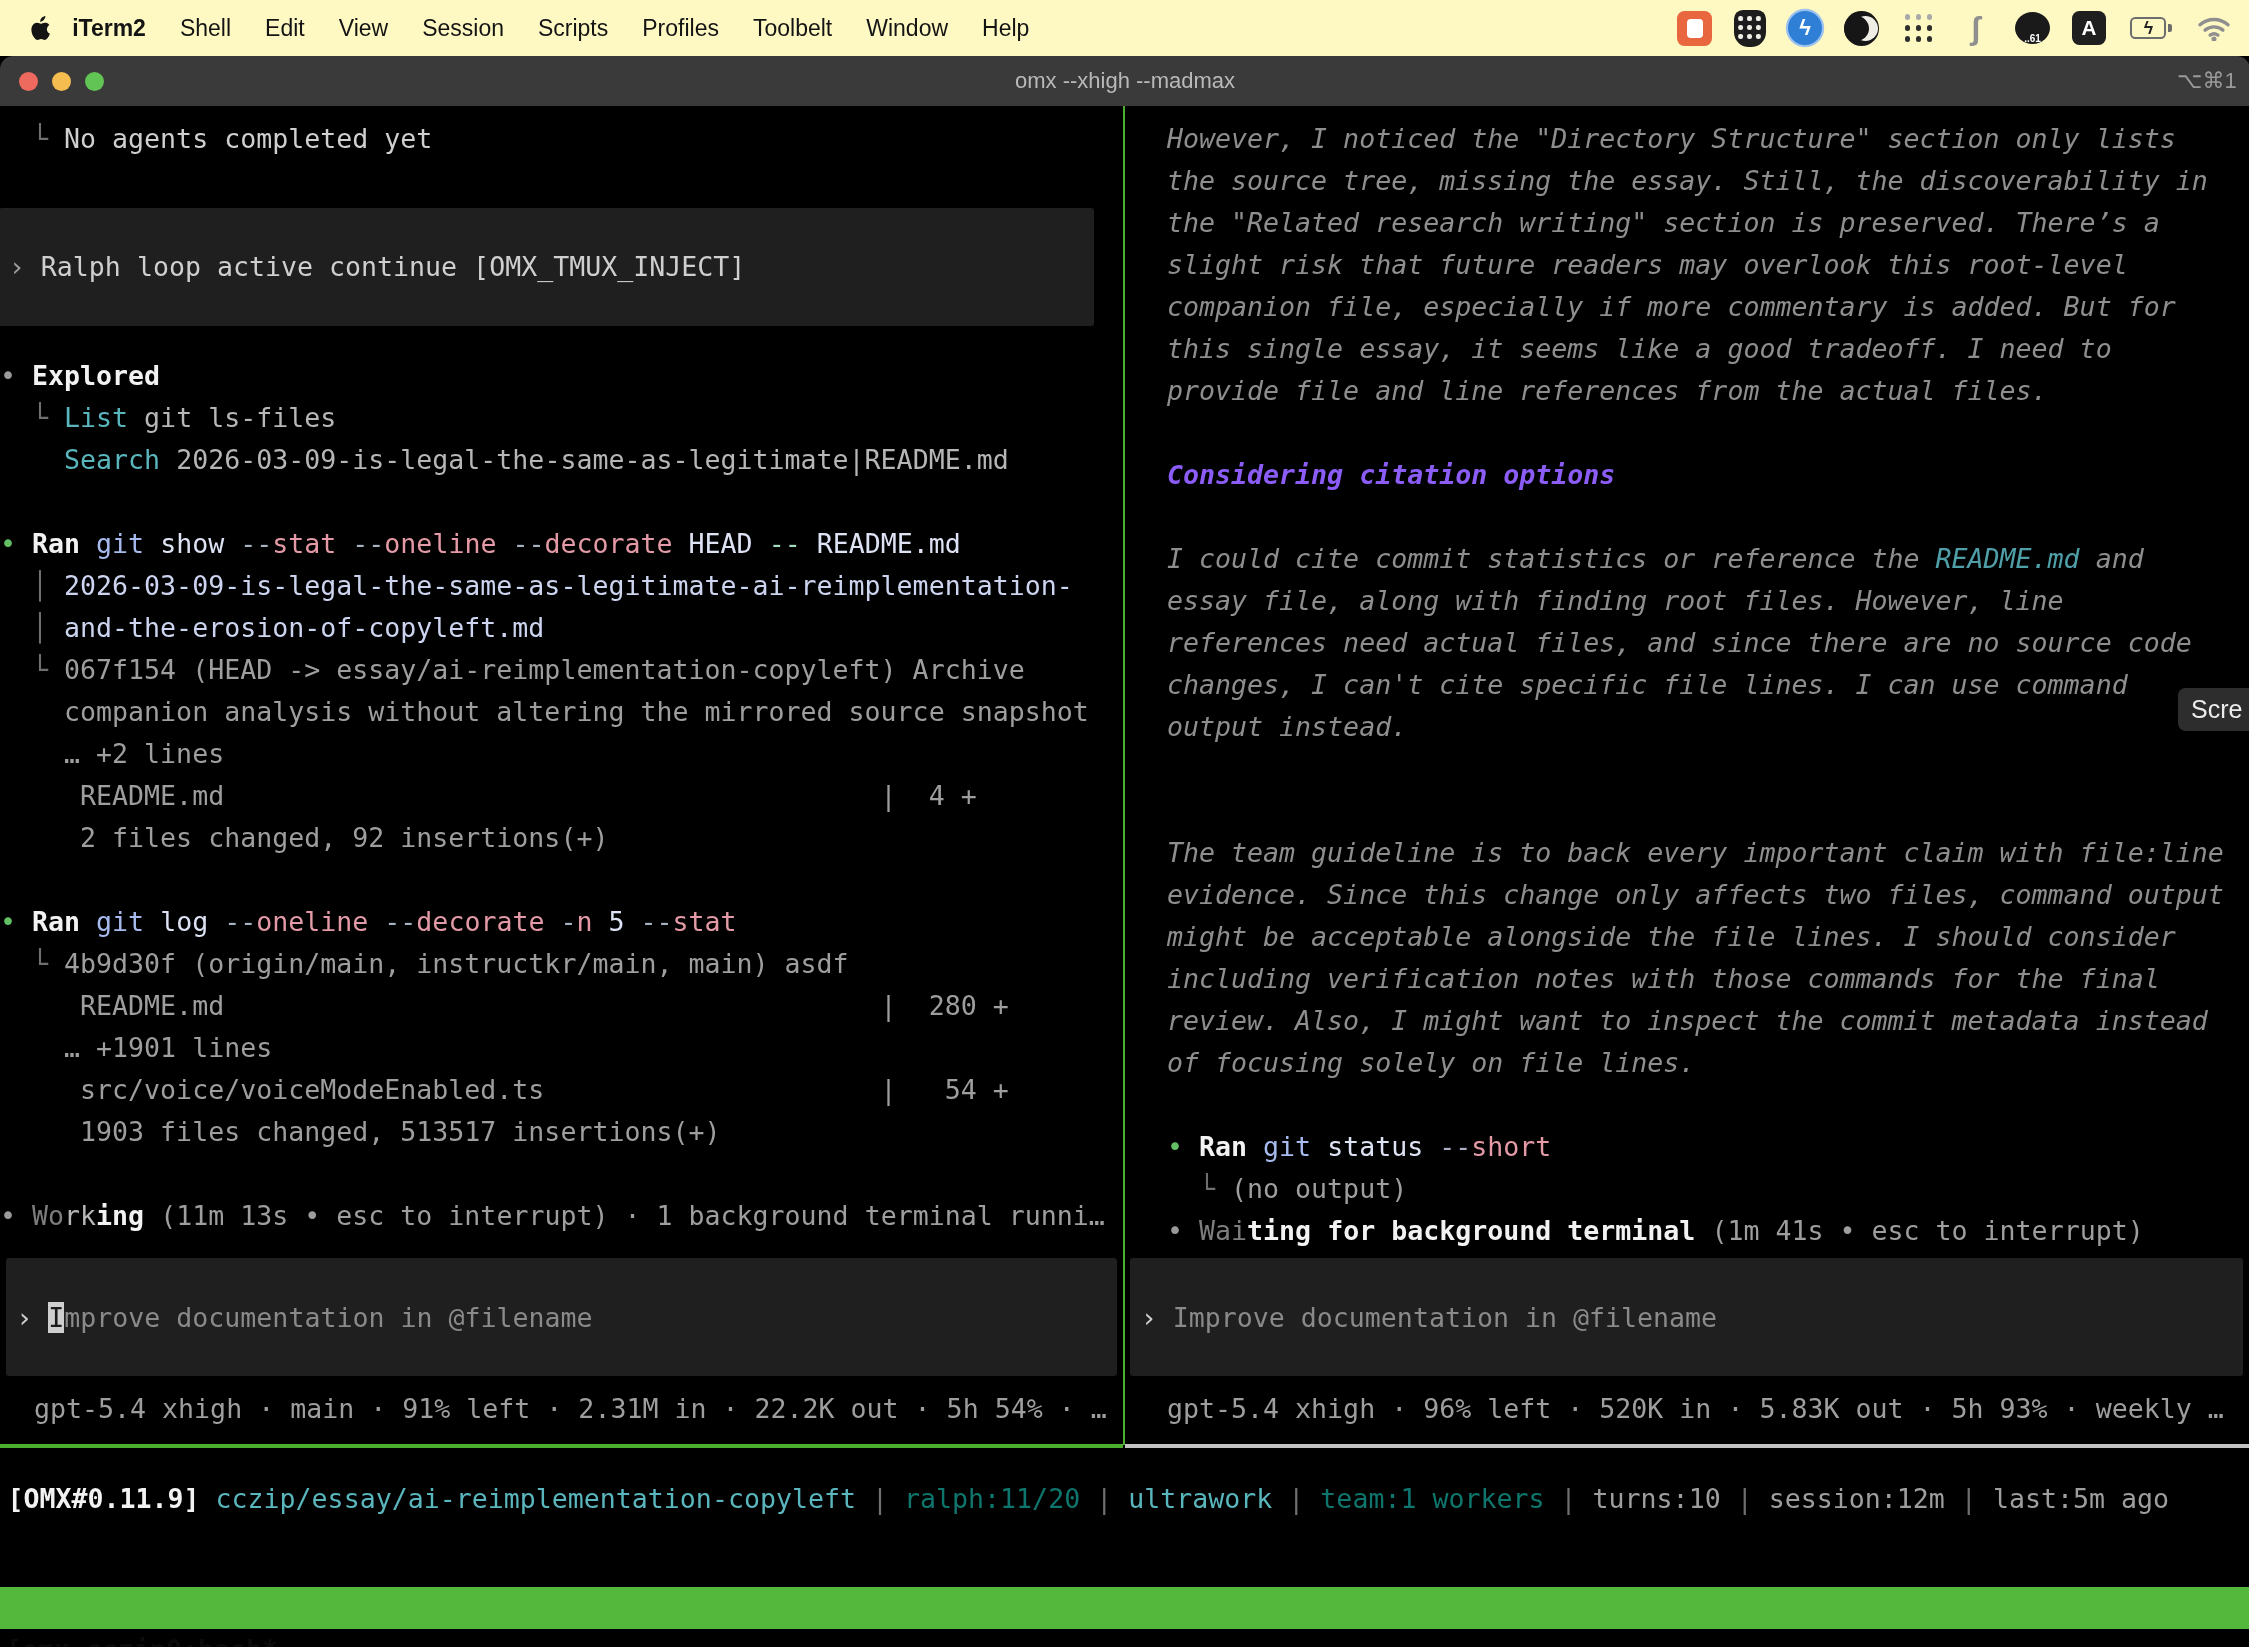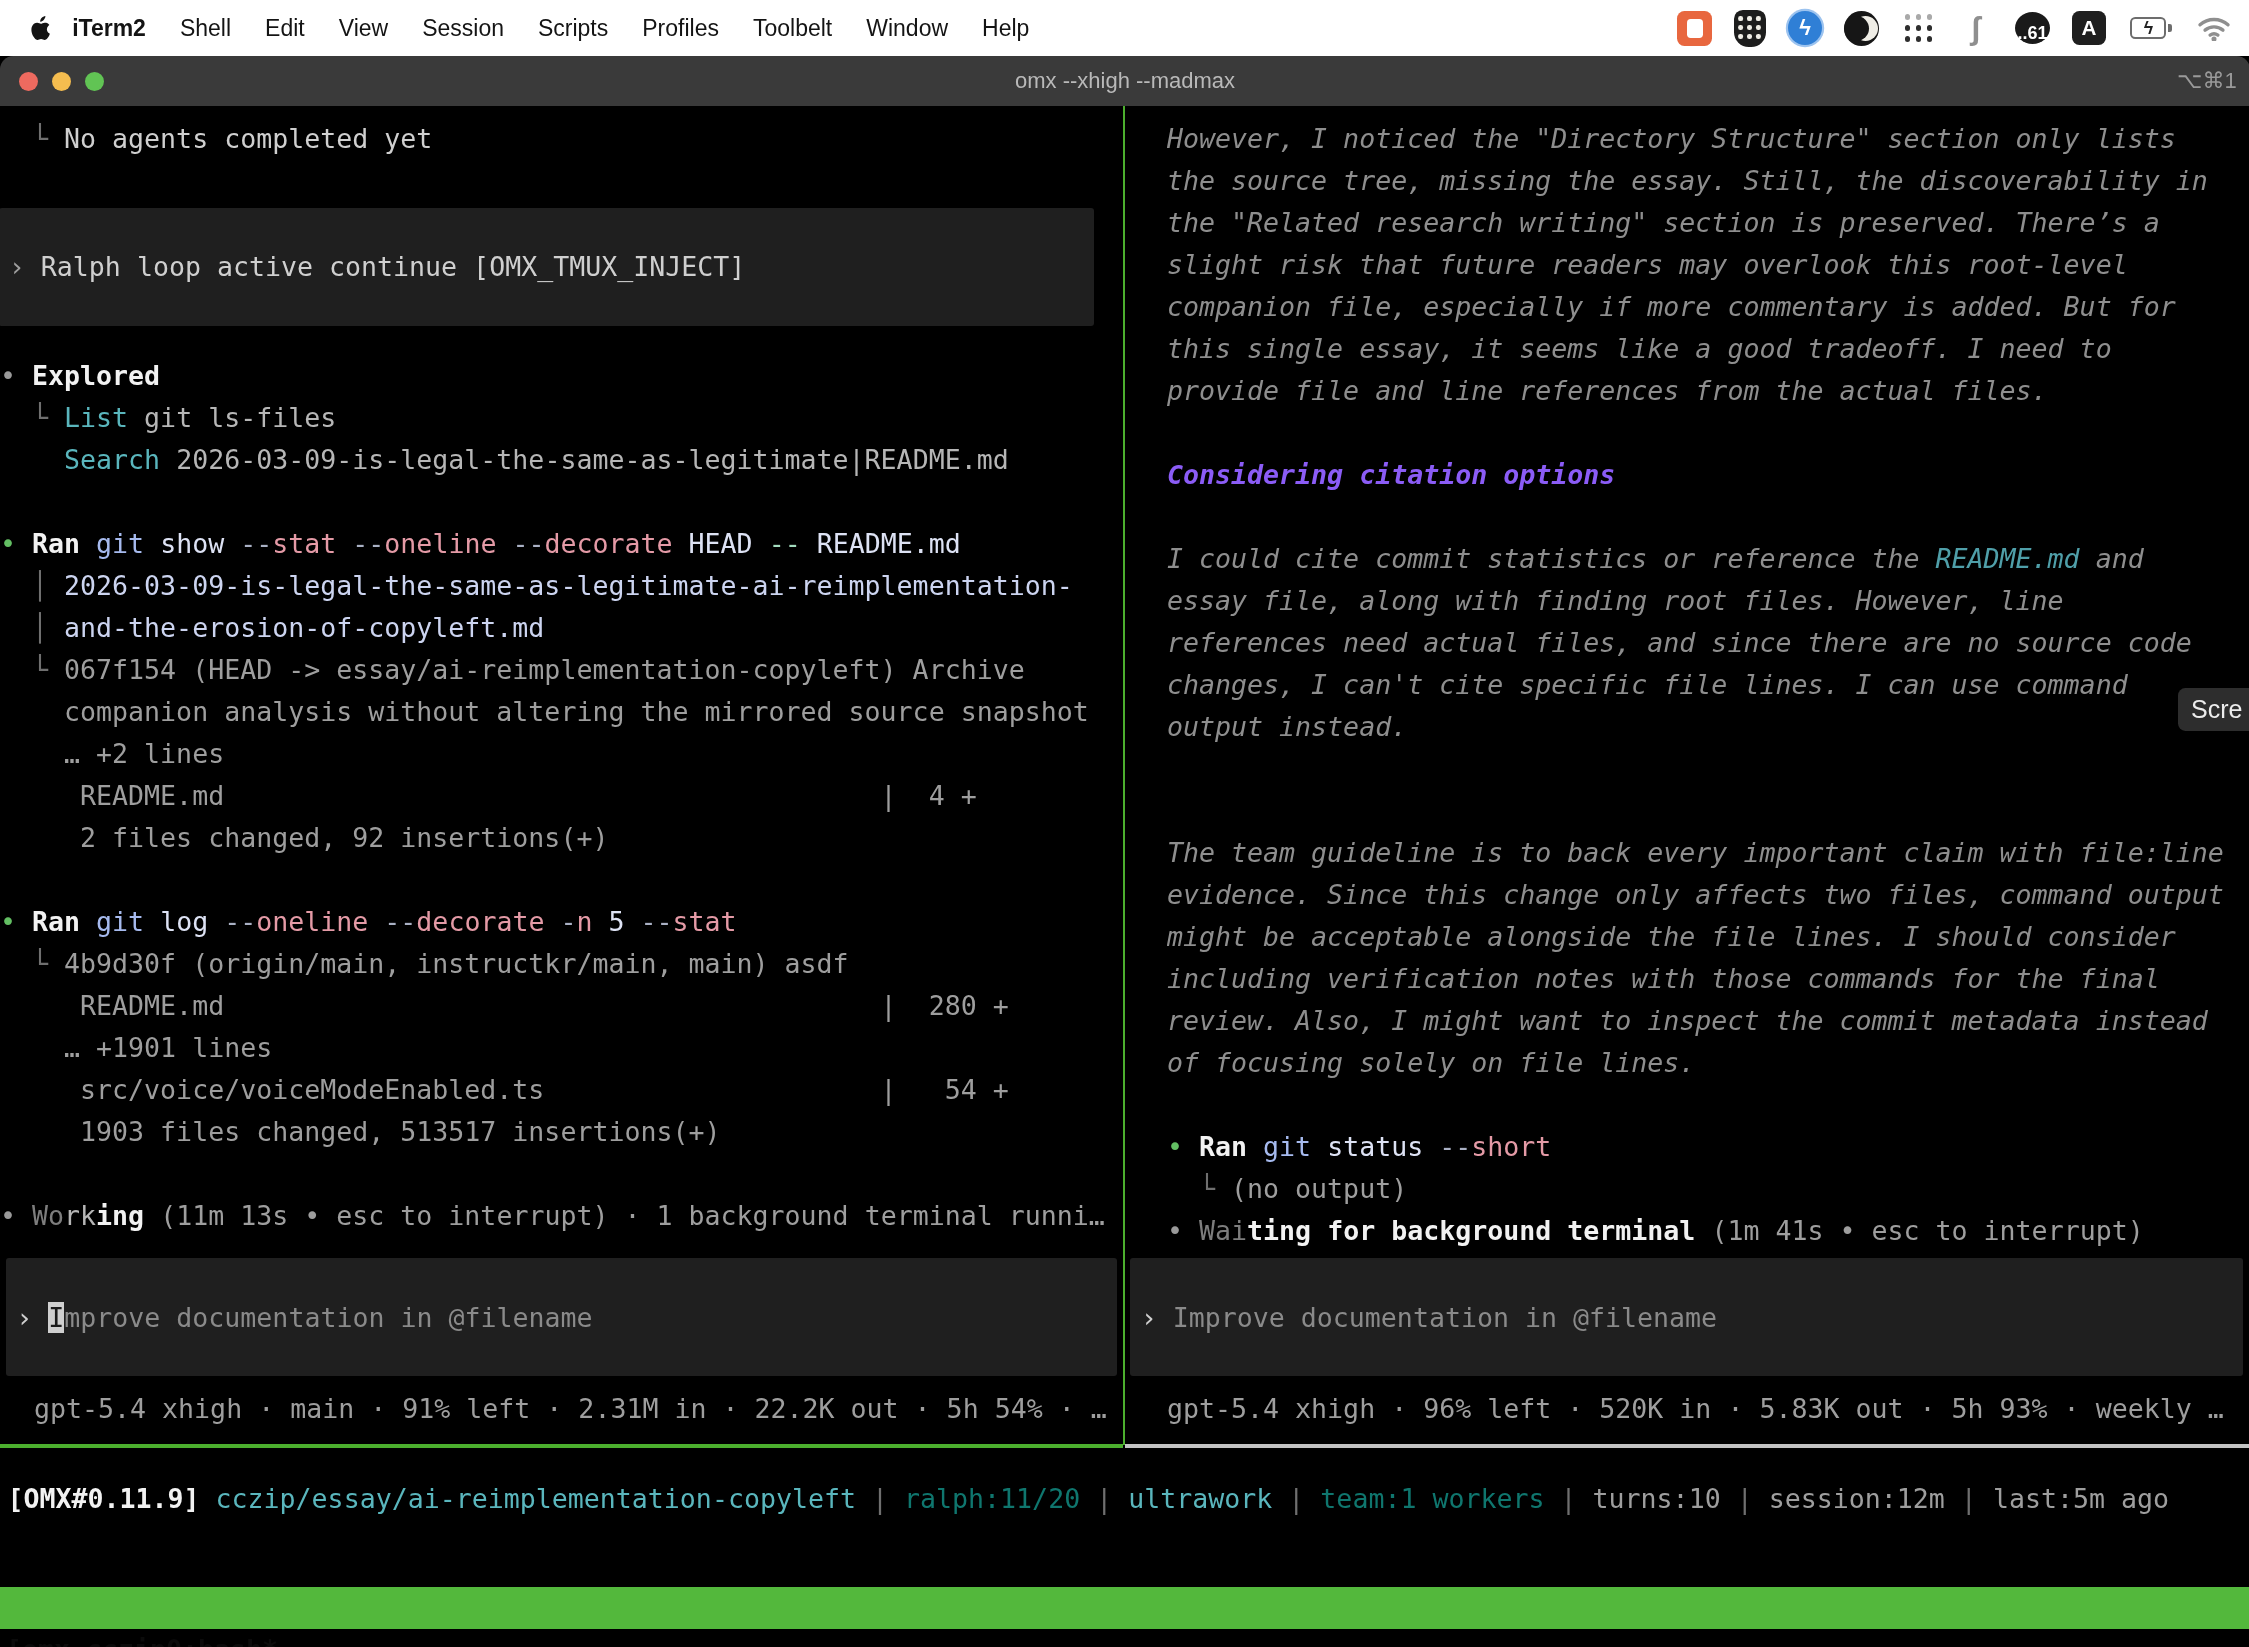--- a/index.html
+++ b/index.html
@@ -1,20 +1,20 @@
 <!DOCTYPE html>
 <html style="font-size:11.8px"><head>
 <meta charset="utf-8">
 <style>
   html,body{margin:0;padding:0;background:#000;}
   .page{position:relative;width:2250px;height:1648px;background:#000;overflow:hidden;
         font-family:"Liberation Sans",sans-serif;}
 
   
-  .menu-bar{position:absolute;top:0;left:0;right:0;height:56px;background:#ffffff;
+  .menu-bar{position:absolute;top:0;left:0;right:0;height:56px;background:#fef9c3;
             display:flex;align-items:center;color:#141414;font-size:23px;}
   .apple-wrap{margin:0 22px 0 29.5px;display:flex;align-items:center;}
   .menu-items{display:flex;gap:34px;align-items:center;}
   .menu-item{white-space:nowrap;}
   .menu-item.first{font-weight:bold;}
   .status-icons{margin-left:auto;display:flex;align-items:center;gap:22px;margin-right:19px;}
 
   .micon{position:relative;width:35px;height:35px;display:flex;align-items:center;justify-content:center;}
   .kind-chat{background:#e8673f;border-radius:7.4px;}
   .chat-in{width:16px;height:19px;background:#fff;border-radius:3.7px;}
@@ -26,21 +26,21 @@
              box-shadow:0 0 0 2.2px #9cc3ef;}
   .kind-moon{background:#161616;border-radius:50%;width:35px;height:35px;overflow:hidden;}
   .moon-c{position:absolute;width:25px;height:25px;border-radius:50%;background:#efede6;right:1.5px;top:5.2px;}
   .moon-c::after{content:"";position:absolute;width:25px;height:25px;border-radius:50%;background:#161616;left:-8.9px;top:0;}
   .kind-dots{background:transparent;}
   .dots-d{width:5.9px;height:5.9px;border-radius:50%;background:#a9a9a9;position:relative;
     box-shadow:-11px -11px 0 #a9a9a9,0 -11px 0 #a9a9a9,11px -11px 0 #a9a9a9,
                -11px 0 0 #2e2e2e,11px 0 0 #2e2e2e,
                -11px 11px 0 #2e2e2e,0 11px 0 #2e2e2e,11px 11px 0 #2e2e2e;background:#2e2e2e;}
   .kind-squiggle{color:#8f8f8f;font-size:32px;font-weight:bold;}
-  .kind-badge{background:#1a1a1a;border-radius:50%;width:35px;height:32px;color:#fff;font-size:18px;font-weight:bold;
+  .kind-badge{background:#1a1a1a;border-radius:50%;width:35px;height:32px;color:#fff;font-size:10px;font-weight:bold;
               display:flex;align-items:flex-end;justify-content:center;padding-bottom:0px;box-sizing:border-box;}
   .kind-akey{background:#1f1f1f;border-radius:7.4px;width:34px;height:34px;color:#fff;font-weight:bold;font-size:20.7px;}
   .kind-battery{width:46px;}
   .batt-body{width:32px;height:17.7px;border:2.2px solid #6d6d6d;border-radius:5.2px;display:flex;align-items:center;
              justify-content:center;color:#222;font-size:17.7px;font-weight:bold;font-style:normal;}
   .batt-nub{width:3.7px;height:8.9px;background:#6d6d6d;border-radius:0 2.2px 2.2px 0;margin-left:1.5px;}
   .kind-wifi{color:#8f8f8f;}
 
   
   .title-bar{position:absolute;top:56px;left:0;right:0;height:50px;background:#3a3a3a;

